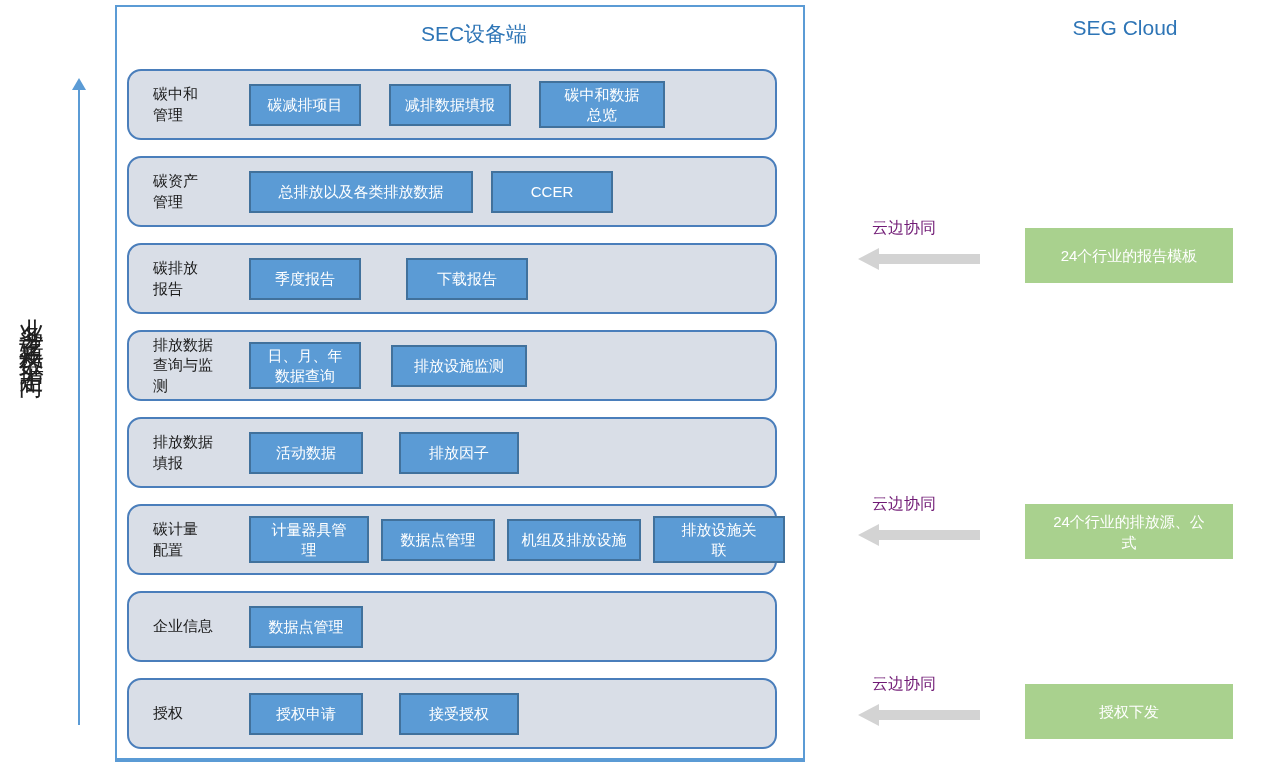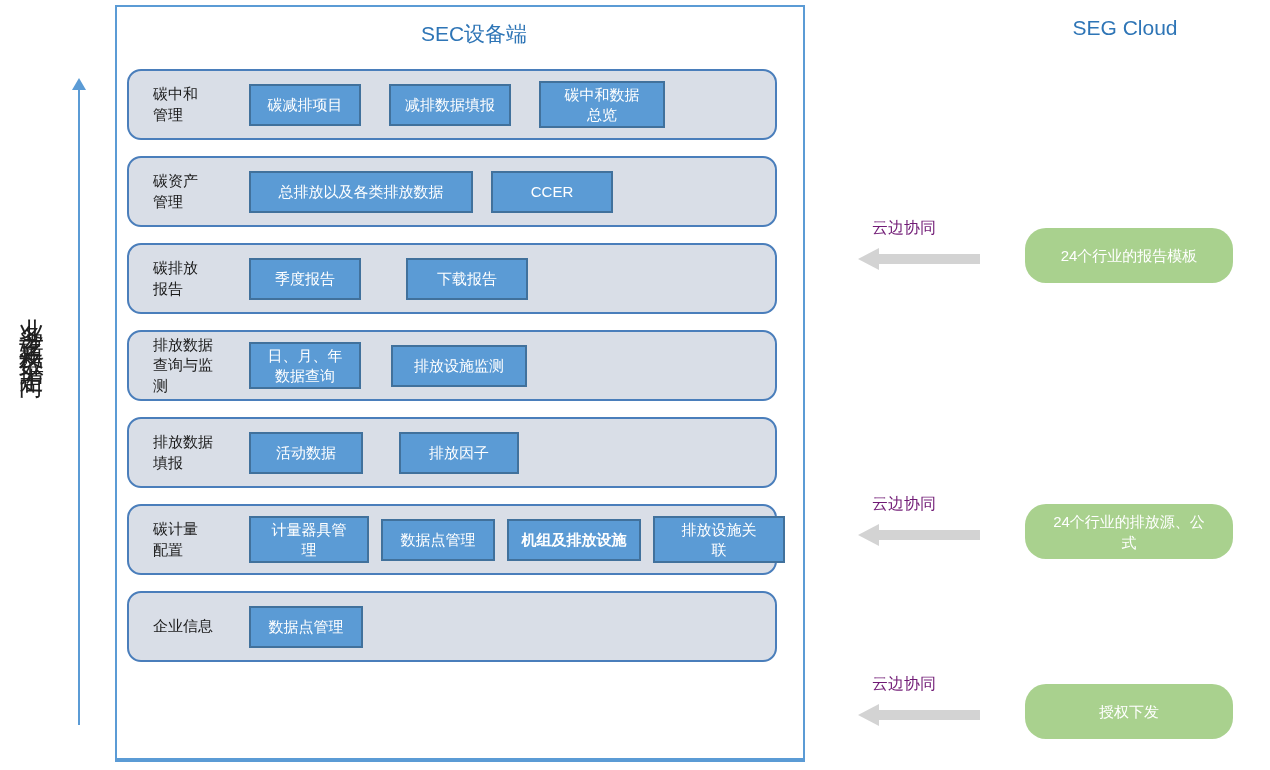--- a/index.html
+++ b/index.html
@@ -56,21 +56,21 @@
   .sync-label{position:absolute;left:14px;top:0;font-size:16px;color:#701a75;}
   .sync-arrow{position:absolute;left:0;top:30px;width:122px;height:22px;}
   .arrow-head{
     position:absolute;left:0;top:0;width:0;height:0;
     border-top:11px solid transparent;border-bottom:11px solid transparent;
     border-right:21px solid var(--arrow-gray);
   }
   .arrow-bar{position:absolute;left:20px;top:6px;width:102px;height:10px;background:var(--arrow-gray);}
   .cloud-box{
     position:absolute;left:167px;top:10px;width:208px;min-height:55px;
-    background:var(--cloud-green);border-radius:21px;color:#fff;font-size:15px;line-height:1.4;
+    background:var(--cloud-green);border-radius:0;color:#fff;font-size:15px;line-height:1.4;
     display:flex;align-items:center;justify-content:center;text-align:center;padding:4px 10px;
   }
 </style>
 </head>
 <body>
 
 <div class="canvas">
 
   <div class="flow-text">业务逻辑及数据走向</div>
   <div class="flow-arrow-head"></div>
@@ -113,28 +113,35 @@
           <div class="row-btns" style="gap: 36px;">
             <div class="btn" style="width: 114px;">活动数据</div>
             <div class="btn" style="width: 120px;">排放因子</div>
           </div>
         </div>
         <div class="row">
           <div class="row-label">碳计量<br>配置</div>
           <div class="row-btns" style="gap: 12px;">
             <div class="btn" style="width: 120px;">计量器具管<br>理</div>
             <div class="btn" style="width: 114px;">数据点管理</div>
-            <div class="btn" style="width: 134px; font-weight: bold;">机组及排放设施</div>
+            <div class="btn" style="width: 134px;">机组及排放设施</div>
             <div class="btn" style="width: 132px;">排放设施关<br>联</div>
           </div>
         </div>
         <div class="row">
           <div class="row-label">企业信息</div>
           <div class="row-btns" style="gap: 30px;">
             <div class="btn" style="width: 114px;">数据点管理</div>
+          </div>
+        </div>
+        <div class="row">
+          <div class="row-label">授权</div>
+          <div class="row-btns" style="gap: 36px;">
+            <div class="btn" style="width: 114px;">授权申请</div>
+            <div class="btn" style="width: 120px;">接受授权</div>
           </div>
         </div>
       </div>
   </div>
 
   <div class="cloud-title">SEG Cloud</div>
   <div id="cloud-host">
       <div class="cloud-group" style="top: 218px;">
         <div class="sync-label">云边协同</div>
         <div class="sync-arrow">

